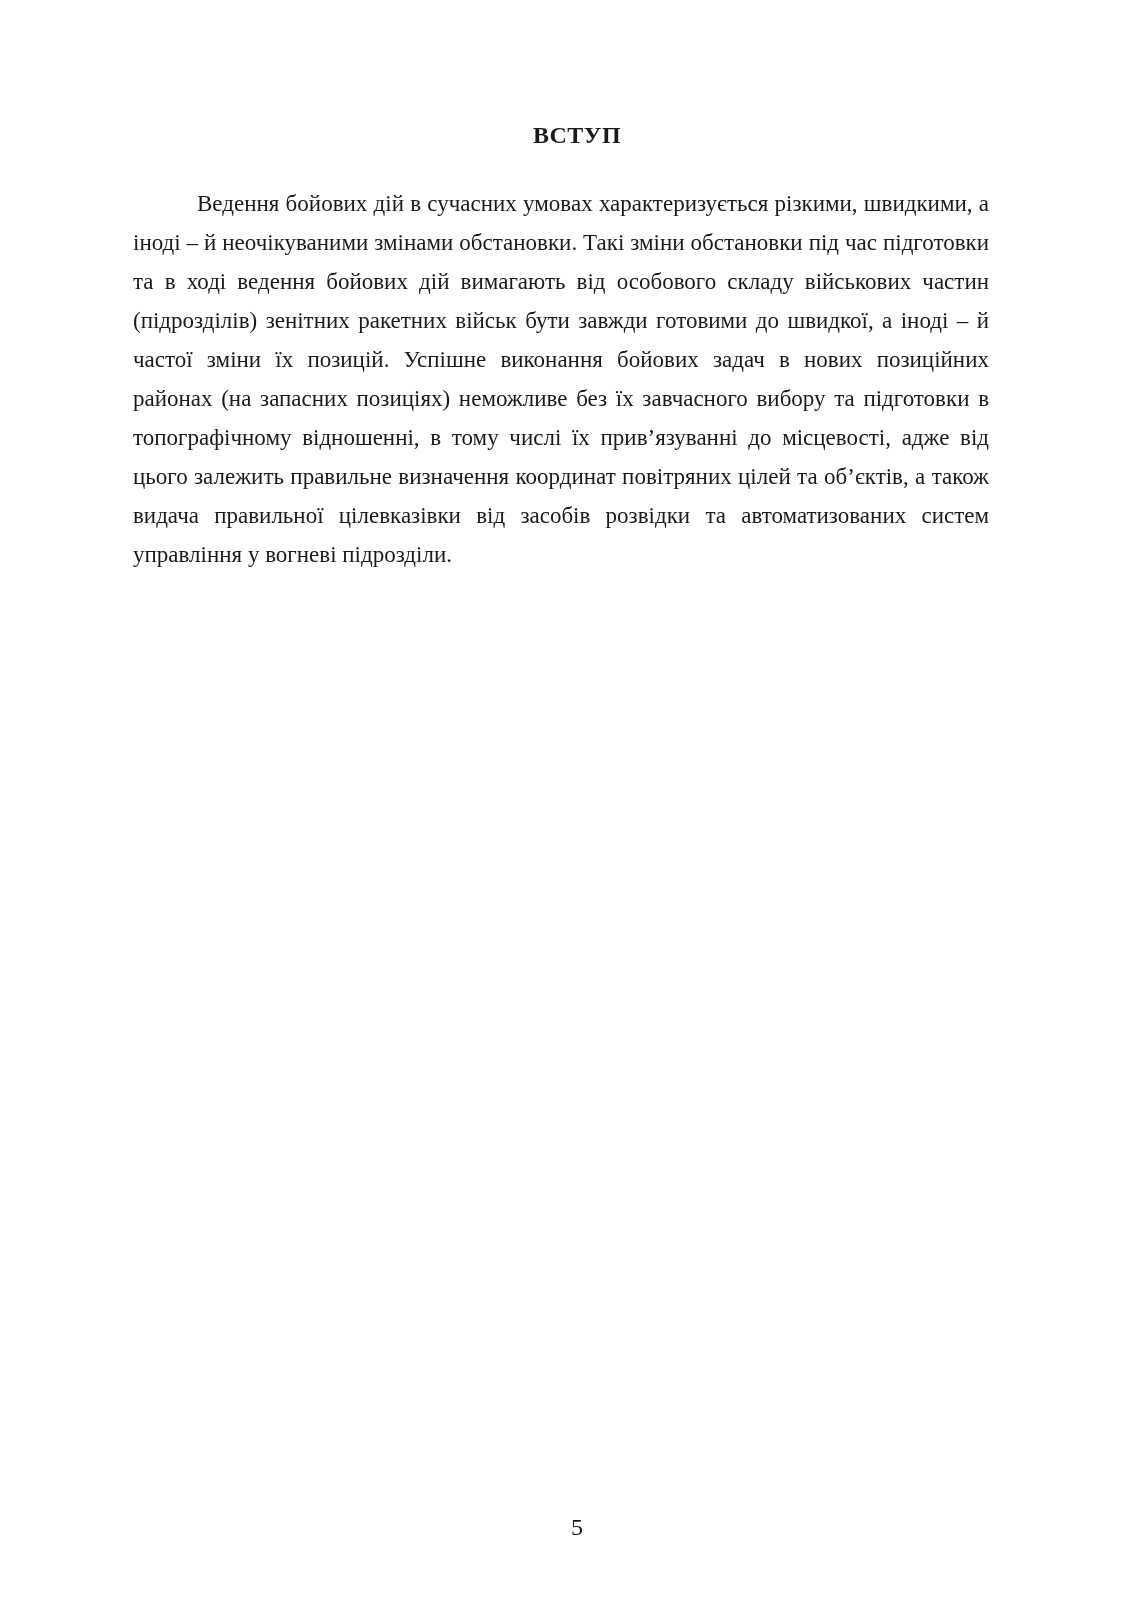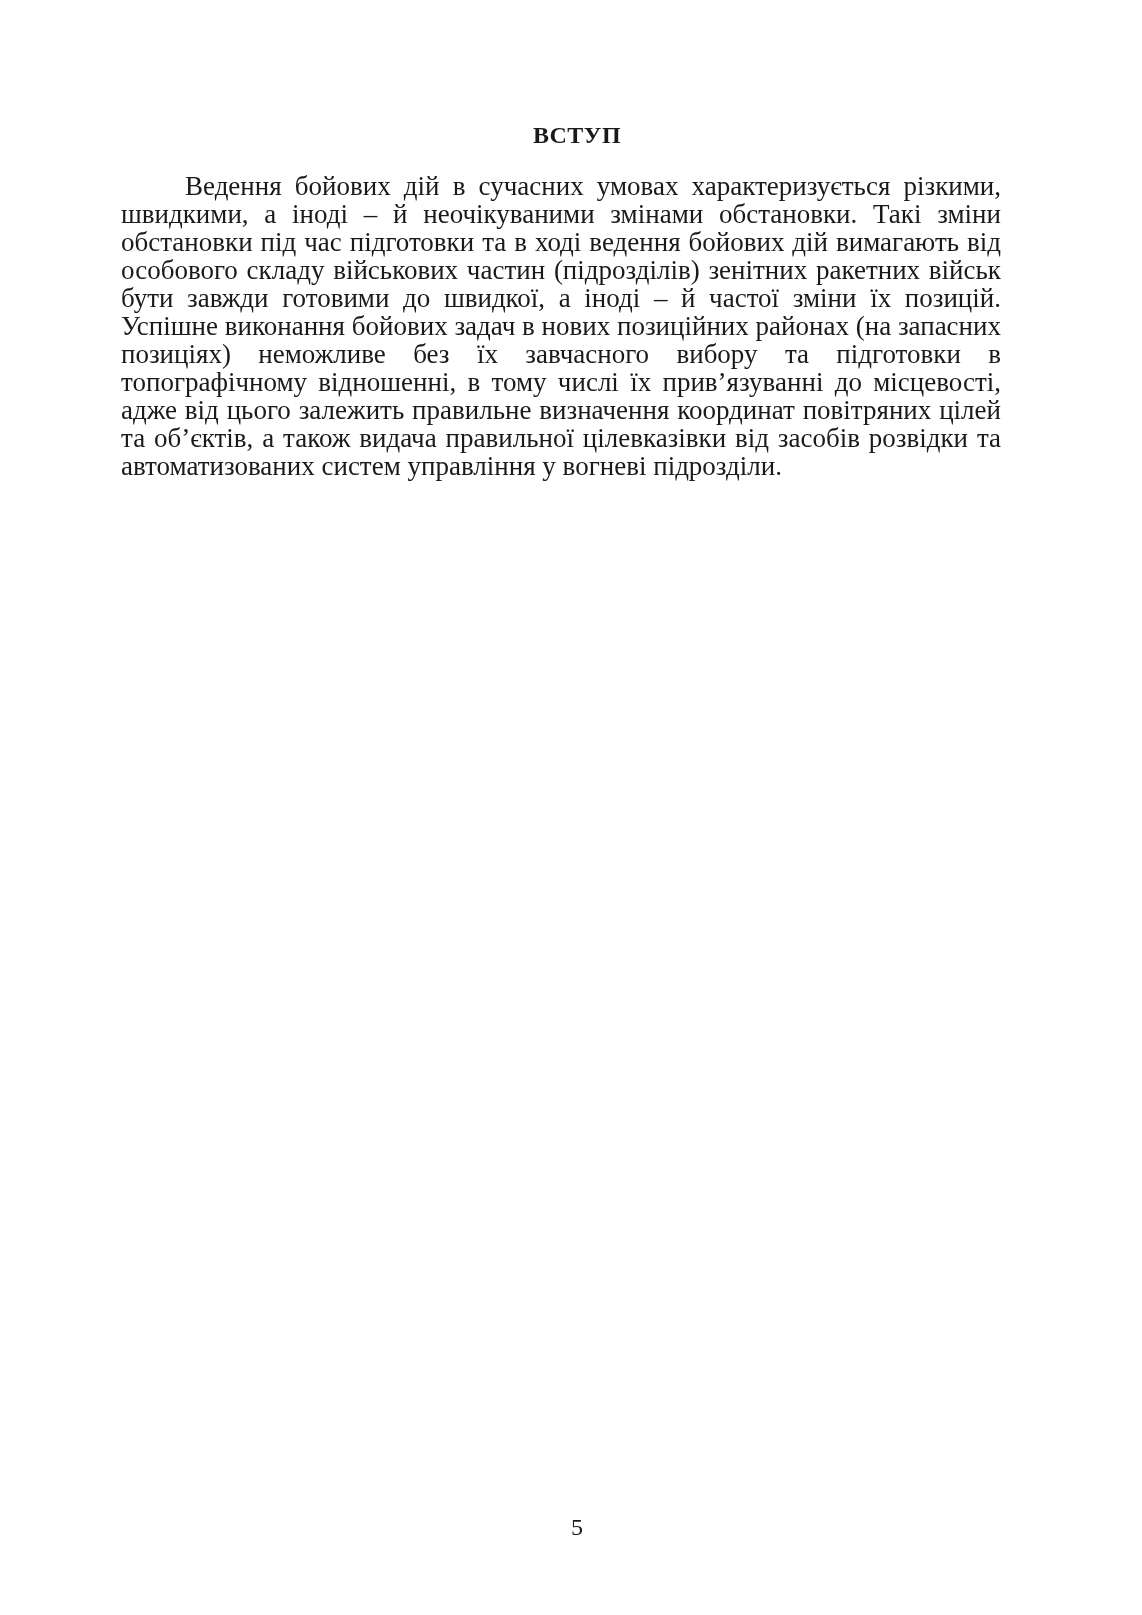--- a/index.html
+++ b/index.html
@@ -37,23 +37,23 @@
       padding-left: 12px;
       box-sizing: border-box;
     }
     .body-text {
       position: absolute;
       top: 172px;
       left: 121px;
       width: 880px;
     }
     .para {
-      margin: 0;
-      font-size: 27px;
-      line-height: 28px;
+      margin: 12px;
+      font-size: 23px;
+      line-height: 39px;
       text-align: justify;
       text-indent: 64px;
       hyphens: none;
       word-spacing: 0px;
     }
     .page-number {
       position: absolute;
       top: 1512px;
       left: 0;
       width: 1142px;

